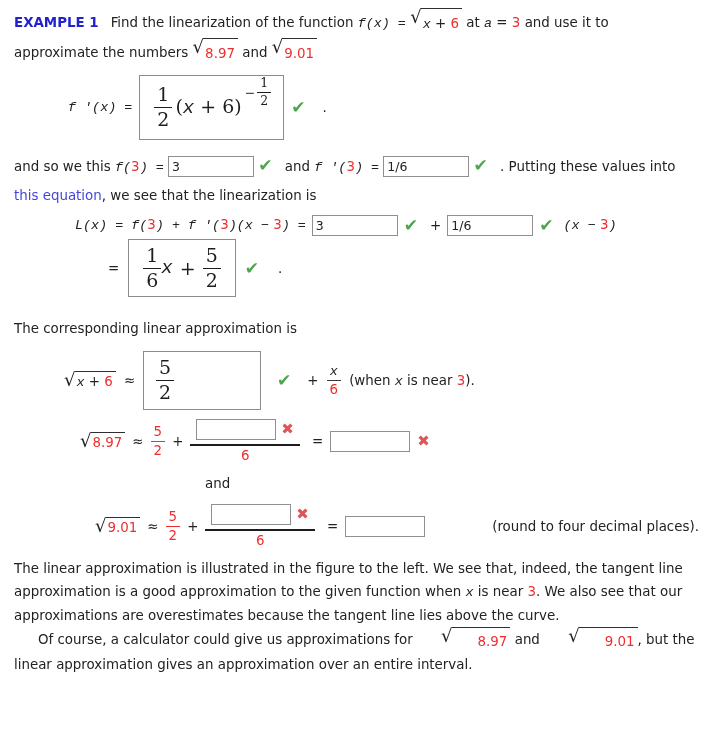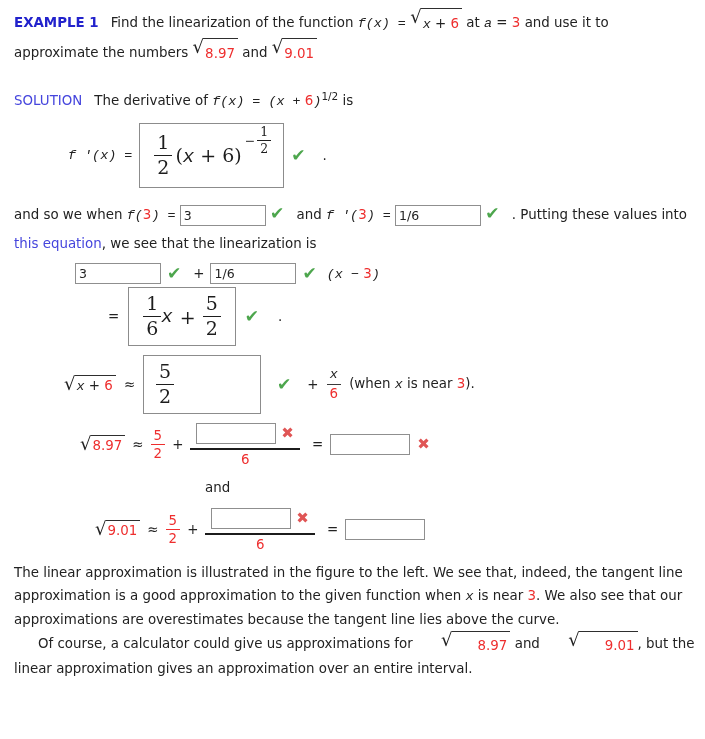--- a/index.html
+++ b/index.html
@@ -101,26 +101,20 @@
         <span class="rad">√</span>
         <span class="under"><span class="red">8.97</span></span>
       </span>
     <span>and</span>
     <span class="sqrt">
         <span class="rad">√</span>
         <span class="under"><span class="red">9.01</span></span>
       </span>
   </p>
 
-  <p class="para sol-para">
-    <span class="sol-label">SOLUTION</span><span class="hgap"></span><span>The derivative of</span>
-    <span class="mi">f(x) = (x +</span>
-    <span class="red">6</span><span class="mi">)</span><sup class="pw">1/2</sup>
-    <span>is</span>
-  </p>
 
   <div class="row fprime-row">
     <span class="mi">f ′(x) =</span>
     <span class="mathbox box1">
       <span class="frac">
           <span class="fn">1</span>
           <span class="fd">2</span>
         </span>
         <span class="mterm"><span>(</span><span class="mi">x</span> <span>+</span> <span>6</span><span>)</span></span>
         <span class="mexp">
@@ -129,33 +123,34 @@
             <span class="fn">1</span>
             <span class="fd">2</span>
           </span>
         </span>
     </span>
     <span class="check">✔</span>
     <span style="margin-left:10px">.</span>
   </div>
 
   <p class="para values-para">
-    <span>and so we when</span>
+    <span>and so we this</span>
     <span class="mi">f(</span><span class="red">3</span><span class="mi">) =</span>
     <input type="text" class="ans-input" value="3" style="">
     <span class="check">✔</span>
     <span class="gap12"></span><span>and</span>
     <span class="mi">f ′(</span><span class="red">3</span><span class="mi">) =</span>
     <input type="text" class="ans-input" value="1/6" style="">
     <span class="check">✔</span>
     <span class="gap12"></span><span>. Putting these values into</span>
     <a class="link">this equation</a><span>, we see that the linearization is</span>
   </p>
 
   <div class="row lin-row">
+    <span><span class="mi">L(x) = f(</span><span class="red">3</span><span class="mi">) + f ′(</span><span class="red">3</span><span class="mi">)(x −</span> <span class="red">3</span><span class="mi">) =</span></span>
     <input type="text" class="ans-input" value="3" style="">
     <span class="check">✔</span>
     <span style="margin-left:6px">+</span>
     <input type="text" class="ans-input" value="1/6" style="">
     <span class="check">✔</span>
     <span style="margin-left:4px"><span class="mi">(x −</span> <span class="red">3</span><span class="mi">)</span></span>
   </div>
 
   <div class="row eq-row">
     <span>=</span>
@@ -168,20 +163,23 @@
         <span style="margin:0 7px">+</span>
         <span class="frac">
           <span class="fn">5</span>
           <span class="fd">2</span>
         </span>
     </span>
     <span class="check">✔</span>
     <span style="margin-left:10px">.</span>
   </div>
 
+  <p class="para corr-para">
+    <span>The corresponding linear approximation is</span>
+  </p>
 
   <div class="row approx-row">
     <span class="sqrt">
         <span class="rad">√</span>
         <span class="under"><span class="mi">x</span> <span>+</span> <span class="red">6</span></span>
       </span>
     <span>≈</span>
     <span class="mathbox box3">
       <span class="frac">
           <span class="fn">5</span>
@@ -238,20 +236,21 @@
     <span>+</span>
     <span class="bigfrac">
       <span class="bf-top">
           <input type="text" class="ans-input short" style="">
           <span class="cross">✖</span>
         </span>
       <span class="bf-bot">6</span>
     </span>
     <span style="margin-left:5px">=</span>
     <input type="text" class="ans-input short" style="">
+    <span class="note-cluster n2">(round to four decimal places).</span>
   </div>
 
   <p class="para close-para">
     <span>The linear approximation is illustrated in the figure to the left. We see that, indeed, the tangent line approximation is a good approximation to the given function when</span>
     <span class="mi">x</span>
     <span>is near</span>
     <span class="red">3</span><span>. We also see that our approximations are overestimates because the tangent line lies above the curve.</span>
   </p>
   <p class="para close-para2">
     <span>Of course, a calculator could give us approximations for</span>

